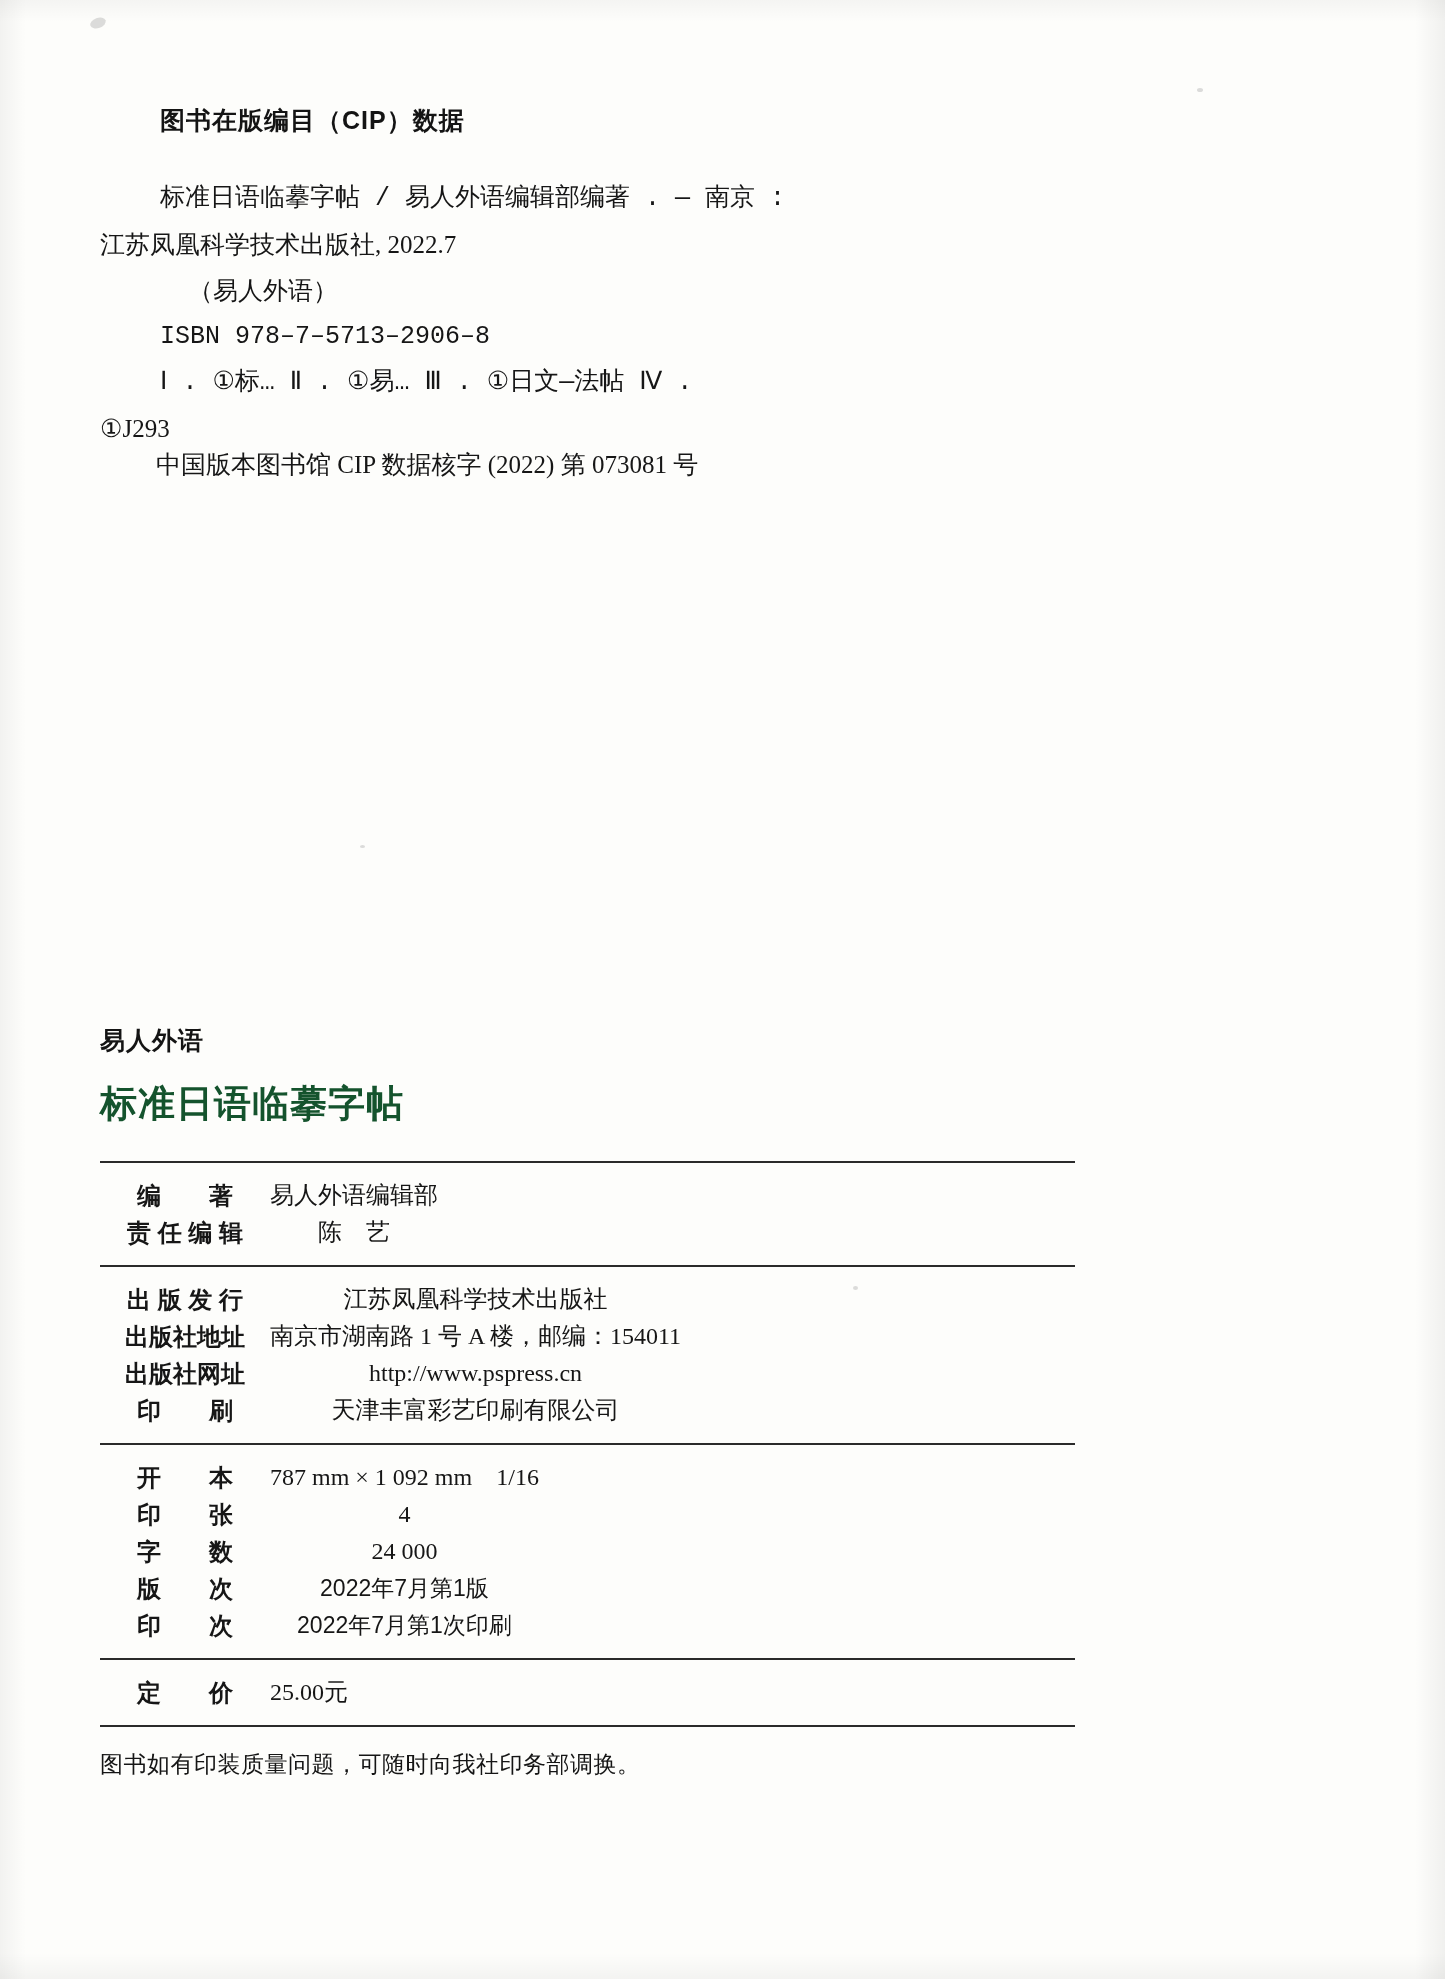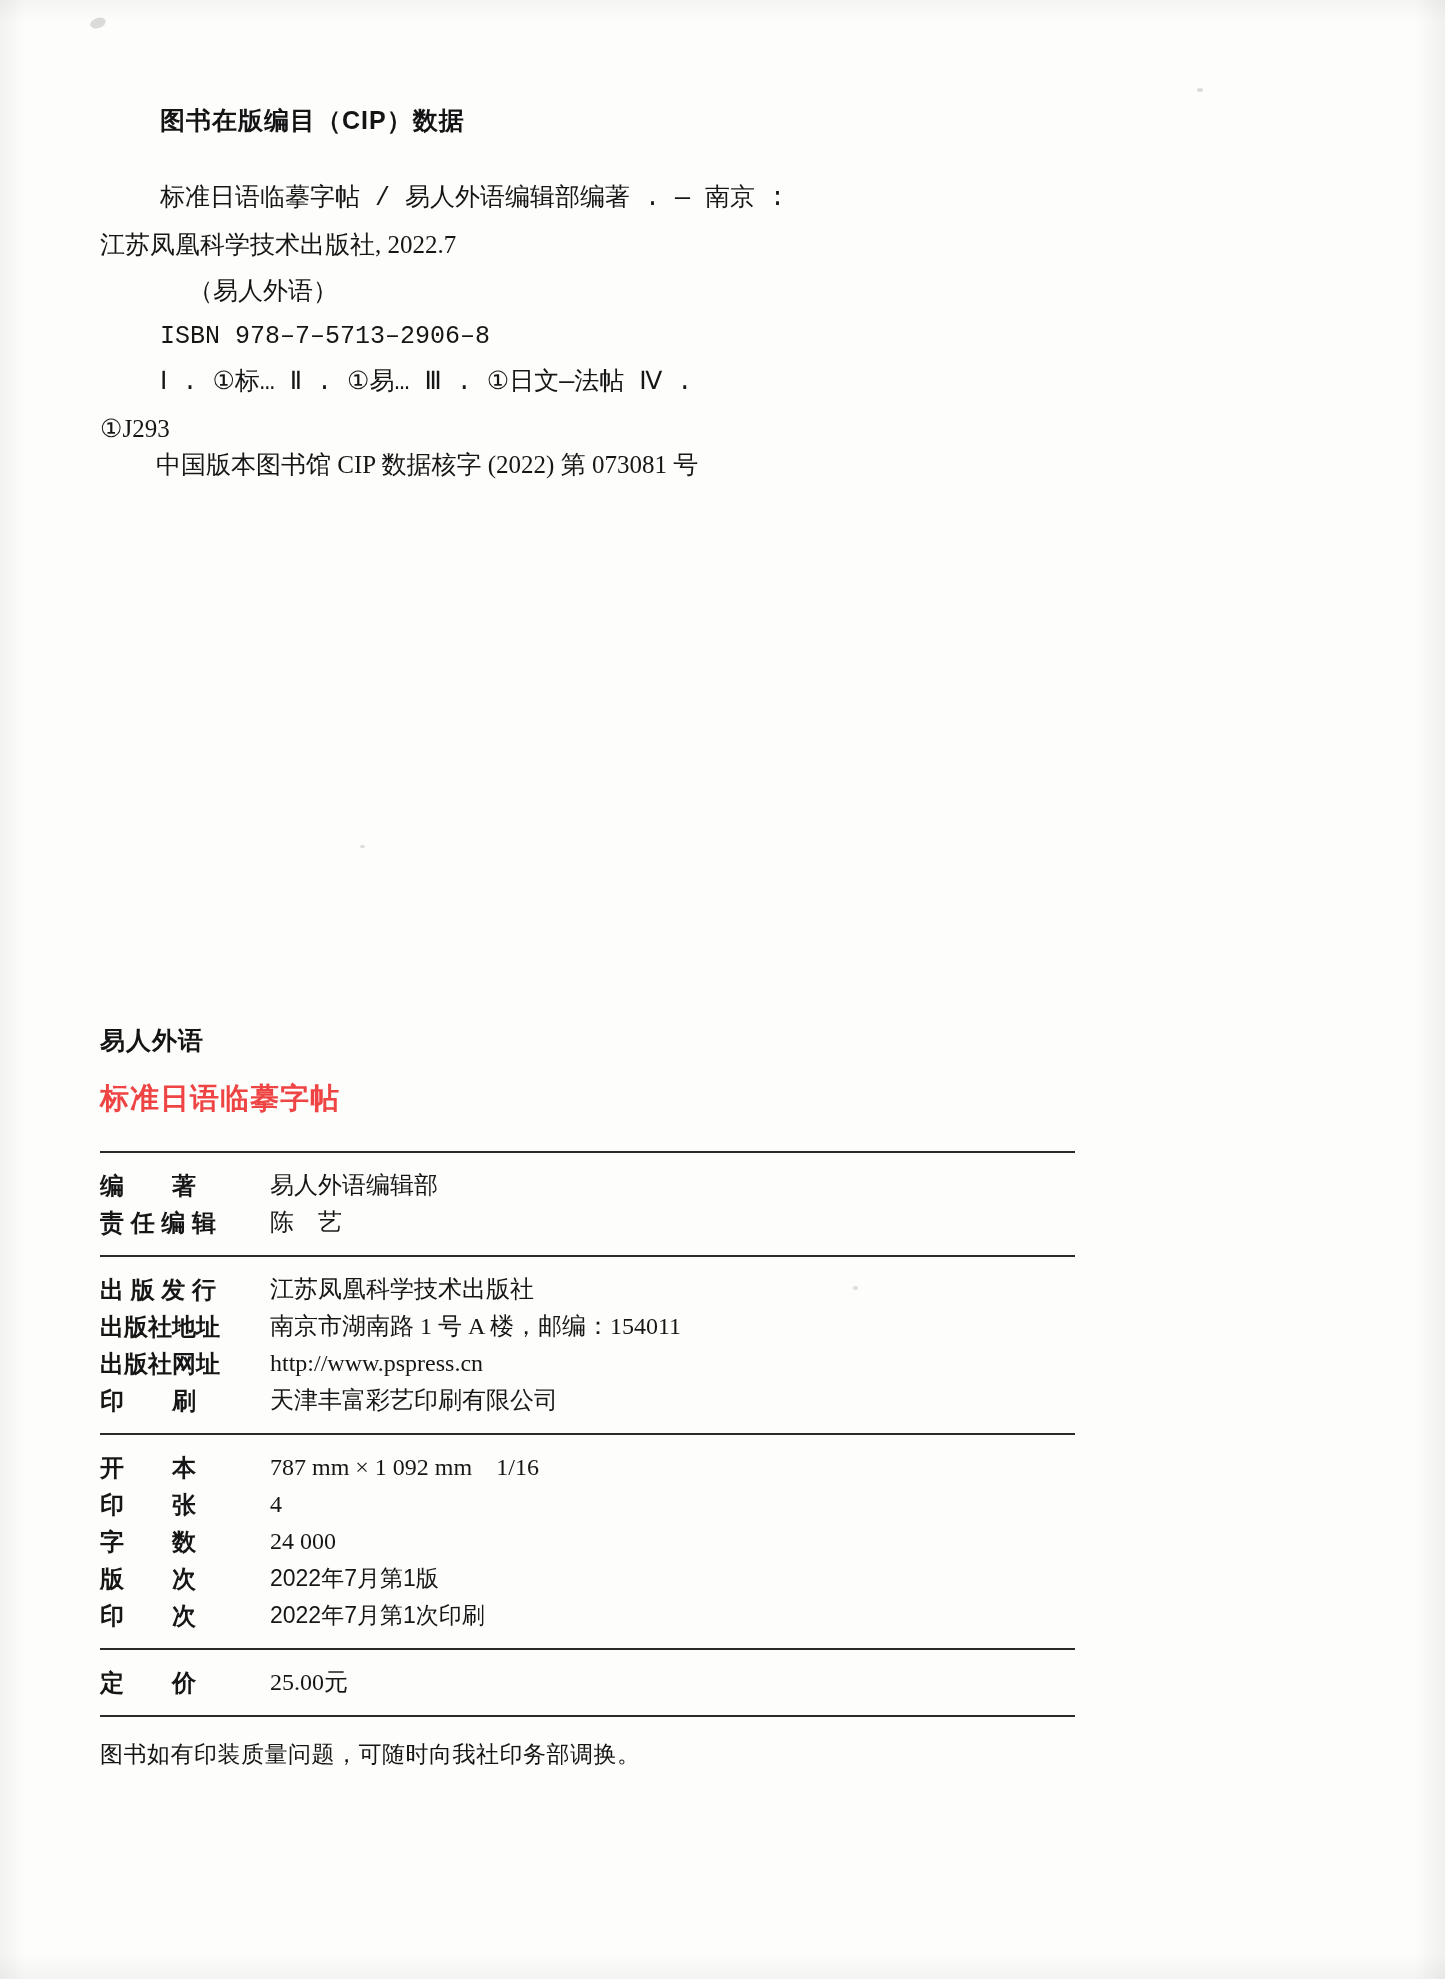--- a/index.html
+++ b/index.html
@@ -84,34 +84,35 @@
     font-family: "Liberation Sans", sans-serif;
     font-weight: bold;
     font-size: 25px;
     letter-spacing: 1px;
     color: #141414;
     margin-bottom: 22px;
   }
   .book-title {
     font-family: "Liberation Sans", sans-serif;
     font-weight: bold;
-    font-size: 29px;
+    font-size: 37px;
     letter-spacing: 1px;
-    color: #ef4444;
+    color: #14532d;
     margin-bottom: 32px;
   }
   .rule {
     height: 2px;
     background: #2a2a2a;
     width: 975px;
     margin: 0 0 14px 0;
   }
   table.meta {
     border-collapse: collapse;
     margin: 0 0 14px 0;
+    text-align: center;
   }
   table.meta td {
     padding: 0;
     vertical-align: top;
     font-size: 24px;
     line-height: 37px;
     color: #161616;
   }
   td.lbl {
     width: 170px;

